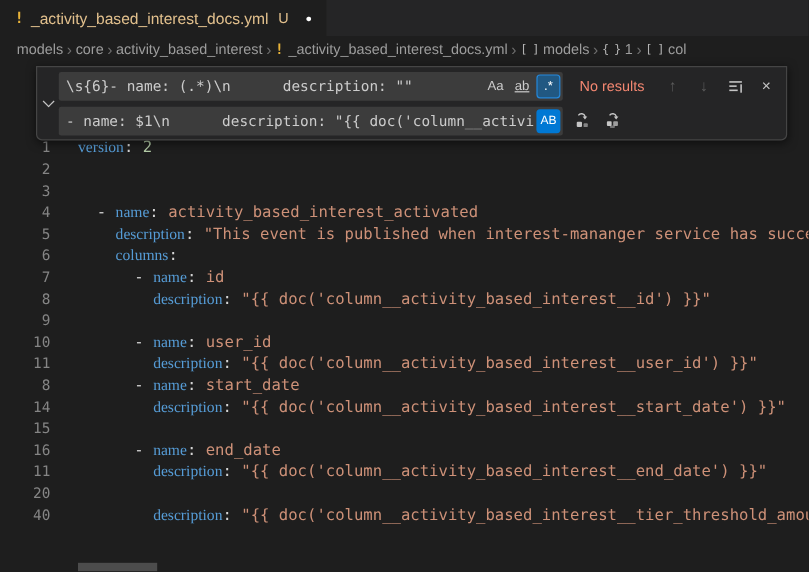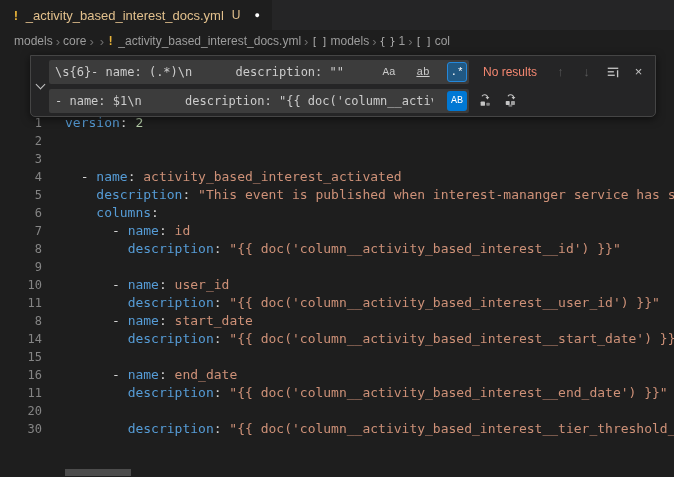--- a/index.html
+++ b/index.html
@@ -26,36 +26,36 @@
   .bc-item{display:inline-flex;align-items:center;gap:4px;cursor:pointer;}
   .bc-file-icon{color:var(--file-icon);font-weight:bold;font-family:"DejaVu Sans Mono",monospace;}
   .bc-symbol{font-size:10px;color:#b3b3b3;letter-spacing:-1px;font-family:"DejaVu Sans Mono",monospace;}
 
   
   .editor{position:absolute;top:52px;left:0;right:0;bottom:0;overflow:hidden;}
   #code-lines{padding-top:62px;font-family:"DejaVu Sans Mono",monospace;font-size:13px;line-height:18px;}
   .code-row{display:flex;height:18px;white-space:pre;cursor:text;}
   .gutter-num{width:42px;flex:none;text-align:right;color:var(--line-number);font-size:12px;line-height:18px;cursor:pointer;}
   .code-text{padding-left:23px;white-space:pre;overflow:hidden;}
-  .tok-key{color:var(--yaml-key);} .tok-str{color:var(--yaml-string);}
+  .tok-key{color:var(--yaml-key);font-family:Liberation Serif, serif;} .tok-str{color:var(--yaml-string);}
   .tok-num{color:var(--yaml-number);} .tok-pun,.tok-pln{color:#d4d4d4;}
   .hscrollbar{position:absolute;left:65px;bottom:1px;width:66px;height:7px;background:rgba(121,121,121,.5);}
 
   
   .find-widget{position:absolute;top:55px;left:30px;width:626px;z-index:10;background:var(--panel);
     border:1px solid #454545;border-radius:0 0 5px 5px;box-shadow:0 2px 8px rgba(0,0,0,.55);
     display:flex;padding:3px 6px 3px 0;}
   .toggle-col{width:18px;display:flex;align-items:center;justify-content:center;cursor:pointer;}
   .chev-down{width:7px;height:7px;border-right:1.6px solid #c5c5c5;border-bottom:1.6px solid #c5c5c5;transform:rotate(45deg);margin-top:-4px;}
   .fw-rows{flex:1;display:flex;flex-direction:column;gap:4px;}
   .fw-row{display:flex;align-items:center;height:25px;}
   .text-input{width:420px;height:24px;flex:none;background:var(--input);border-radius:2px;display:flex;align-items:center;padding:0 2px 0 6px;overflow:hidden;cursor:text;}
   .input-text{flex:1;font-family:"DejaVu Sans Mono",monospace;font-size:12px;color:#cccccc;white-space:pre;overflow:hidden;}
-  .opt{flex:none;width:20px;height:20px;margin-left:14px;border-radius:3px;display:flex;align-items:center;justify-content:center;
-    font-family:Liberation Mono, monospace;font-size:11px;color:#cccccc;cursor:pointer;}
+  .opt{flex:none;width:20px;height:20px;margin-left:2px;border-radius:3px;display:flex;align-items:center;justify-content:center;
+    font-family:Liberation Sans, sans-serif;font-size:11px;color:#cccccc;cursor:pointer;}
   .opt-ww{text-decoration:underline;}
   .opt-active-outline{background:rgba(0,122,215,.45);border:1px solid #2488db;color:#ffffff;}
   .opt-active-solid{background:var(--accent);color:#ffffff;font-size:10px;}
   .status-text{margin-left:14px;color:var(--error-text);font-size:12px;white-space:nowrap;}
   .fw-spacer{flex:1;}
   .widget-btn{width:21px;height:21px;margin-left:5px;border-radius:3px;display:flex;align-items:center;justify-content:center;color:#c5c5c5;font-size:13px;cursor:pointer;flex:none;}
   .widget-btn.disabled{color:#5a5a5a;cursor:default;}
   .widget-btn svg{display:block;}
 </style>
 </head>
@@ -74,20 +74,23 @@
 
   <div class="breadcrumbs" id="breadcrumbs">
       <span class="bc-item">
         <span>models</span>
       </span>
       <span class="bc-sep">›</span>
       <span class="bc-item">
         <span>core</span>
       </span>
       <span class="bc-sep">›</span>
+      <span class="bc-item">
+        <span>activity_based_interest</span>
+      </span>
       <span class="bc-sep">›</span>
       <span class="bc-item">
         <span class="bc-file-icon">!</span>
         <span>_activity_based_interest_docs.yml</span>
       </span>
       <span class="bc-sep">›</span>
       <span class="bc-item">
         <span class="bc-symbol">[ ]</span>
         <span>models</span>
       </span>
@@ -115,21 +118,21 @@
         <div class="code-row"><div class="gutter-num">8</div><div class="code-text"><span class="tok-pln">        </span><span class="tok-key">description</span><span class="tok-pun">:</span><span class="tok-str"> "{{ doc('column__activity_based_interest__id') }}"</span></div></div>
         <div class="code-row"><div class="gutter-num">9</div><div class="code-text"></div></div>
         <div class="code-row"><div class="gutter-num">10</div><div class="code-text"><span class="tok-pln">      - </span><span class="tok-key">name</span><span class="tok-pun">:</span><span class="tok-str"> user_id</span></div></div>
         <div class="code-row"><div class="gutter-num">11</div><div class="code-text"><span class="tok-pln">        </span><span class="tok-key">description</span><span class="tok-pun">:</span><span class="tok-str"> "{{ doc('column__activity_based_interest__user_id') }}"</span></div></div>
         <div class="code-row"><div class="gutter-num">8</div><div class="code-text"><span class="tok-pln">      - </span><span class="tok-key">name</span><span class="tok-pun">:</span><span class="tok-str"> start_date</span></div></div>
         <div class="code-row"><div class="gutter-num">14</div><div class="code-text"><span class="tok-pln">        </span><span class="tok-key">description</span><span class="tok-pun">:</span><span class="tok-str"> "{{ doc('column__activity_based_interest__start_date') }}"</span></div></div>
         <div class="code-row"><div class="gutter-num">15</div><div class="code-text"></div></div>
         <div class="code-row"><div class="gutter-num">16</div><div class="code-text"><span class="tok-pln">      - </span><span class="tok-key">name</span><span class="tok-pun">:</span><span class="tok-str"> end_date</span></div></div>
         <div class="code-row"><div class="gutter-num">11</div><div class="code-text"><span class="tok-pln">        </span><span class="tok-key">description</span><span class="tok-pun">:</span><span class="tok-str"> "{{ doc('column__activity_based_interest__end_date') }}"</span></div></div>
         <div class="code-row"><div class="gutter-num">20</div><div class="code-text"></div></div>
-        <div class="code-row"><div class="gutter-num">30</div><div class="code-text"><span class="tok-pln">        </span><span class="tok-key">description</span><span class="tok-pun">:</span><span class="tok-str"> "{{ doc('column__activity_based_interest__tier_threshold_amount</span></div></div>
+        <div class="code-row"><div class="gutter-num">40</div><div class="code-text"><span class="tok-pln">        </span><span class="tok-key">description</span><span class="tok-pun">:</span><span class="tok-str"> "{{ doc('column__activity_based_interest__tier_threshold_amount</span></div></div>
       </div>
     <div class="hscrollbar"></div>
   </div>
 
   <div class="find-widget">
     <div class="toggle-col">
       <span class="chev-down"></span>
     </div>
     <div class="fw-rows">
       <div class="fw-row">

